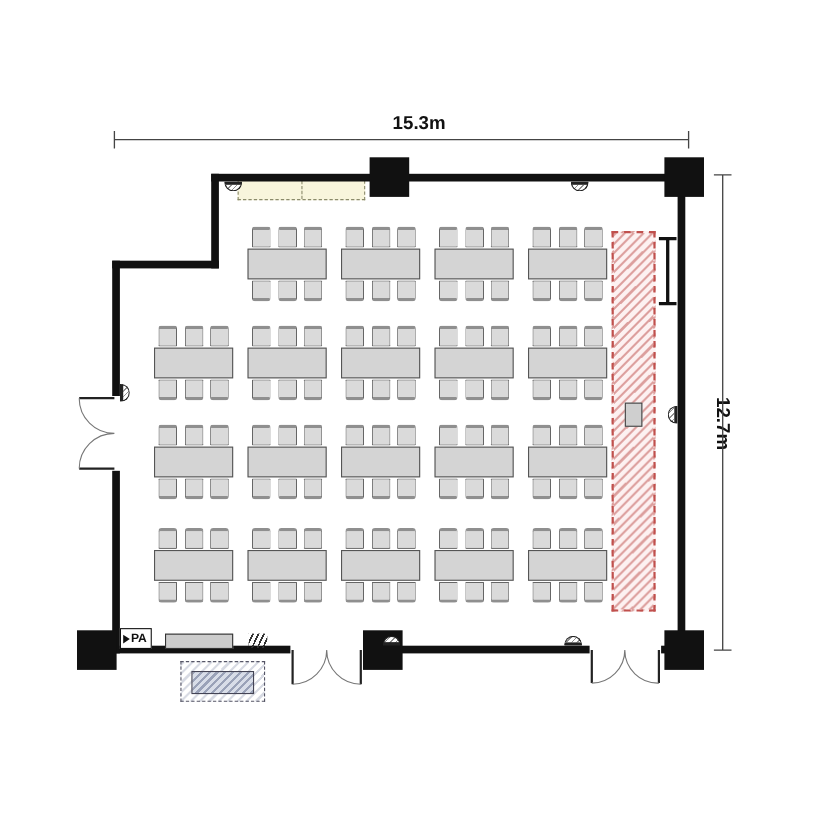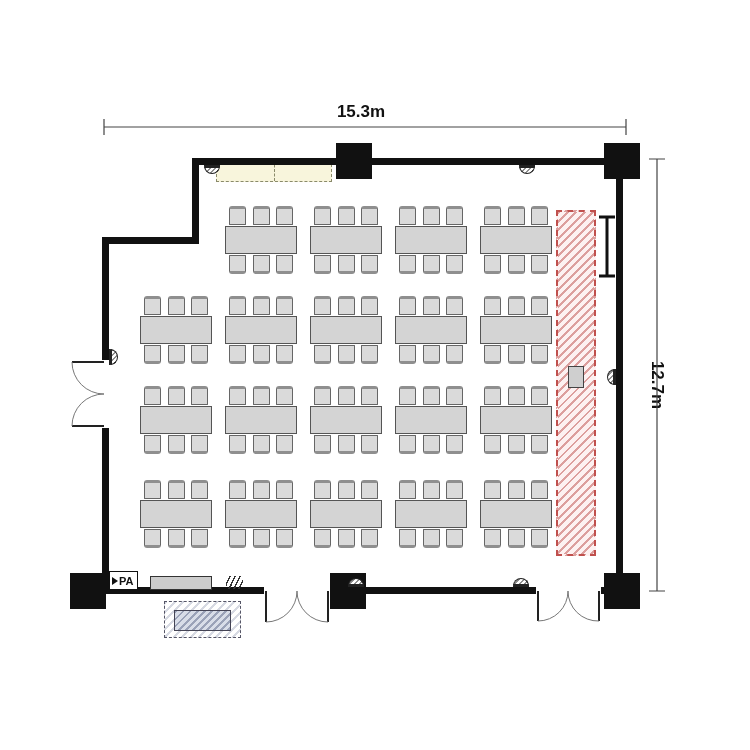--- a/index.html
+++ b/index.html
@@ -8,21 +8,21 @@
     font-family:"Liberation Sans",sans-serif;overflow:hidden;
   }
   
   .wall{position:absolute;background:#111;z-index:3;}
   .column{position:absolute;width:36px;height:36px;background:#111;z-index:4;}
   
   .dim-label{
     position:absolute;font-size:17px;font-weight:bold;color:#111;
     text-align:center;background:#fff;z-index:2;
   }
-  #dim-top-label{left:296px;top:102px;width:130px;}
+  #dim-top-label{left:316px;top:102px;width:130px;}
   #dim-right-label{left:623px;top:376px;width:70px;height:18px;transform:rotate(90deg);}
   
   #console-top{
     position:absolute;left:216px;top:159px;width:116px;height:23px;
     background:#f8f5dc;border:1px dashed #8a8a6a;box-sizing:border-box;z-index:2;
   }
   #console-top .divider{
     position:absolute;left:50%;top:0;bottom:0;width:0;border-left:1px dashed #8a8a6a;
   }
   

